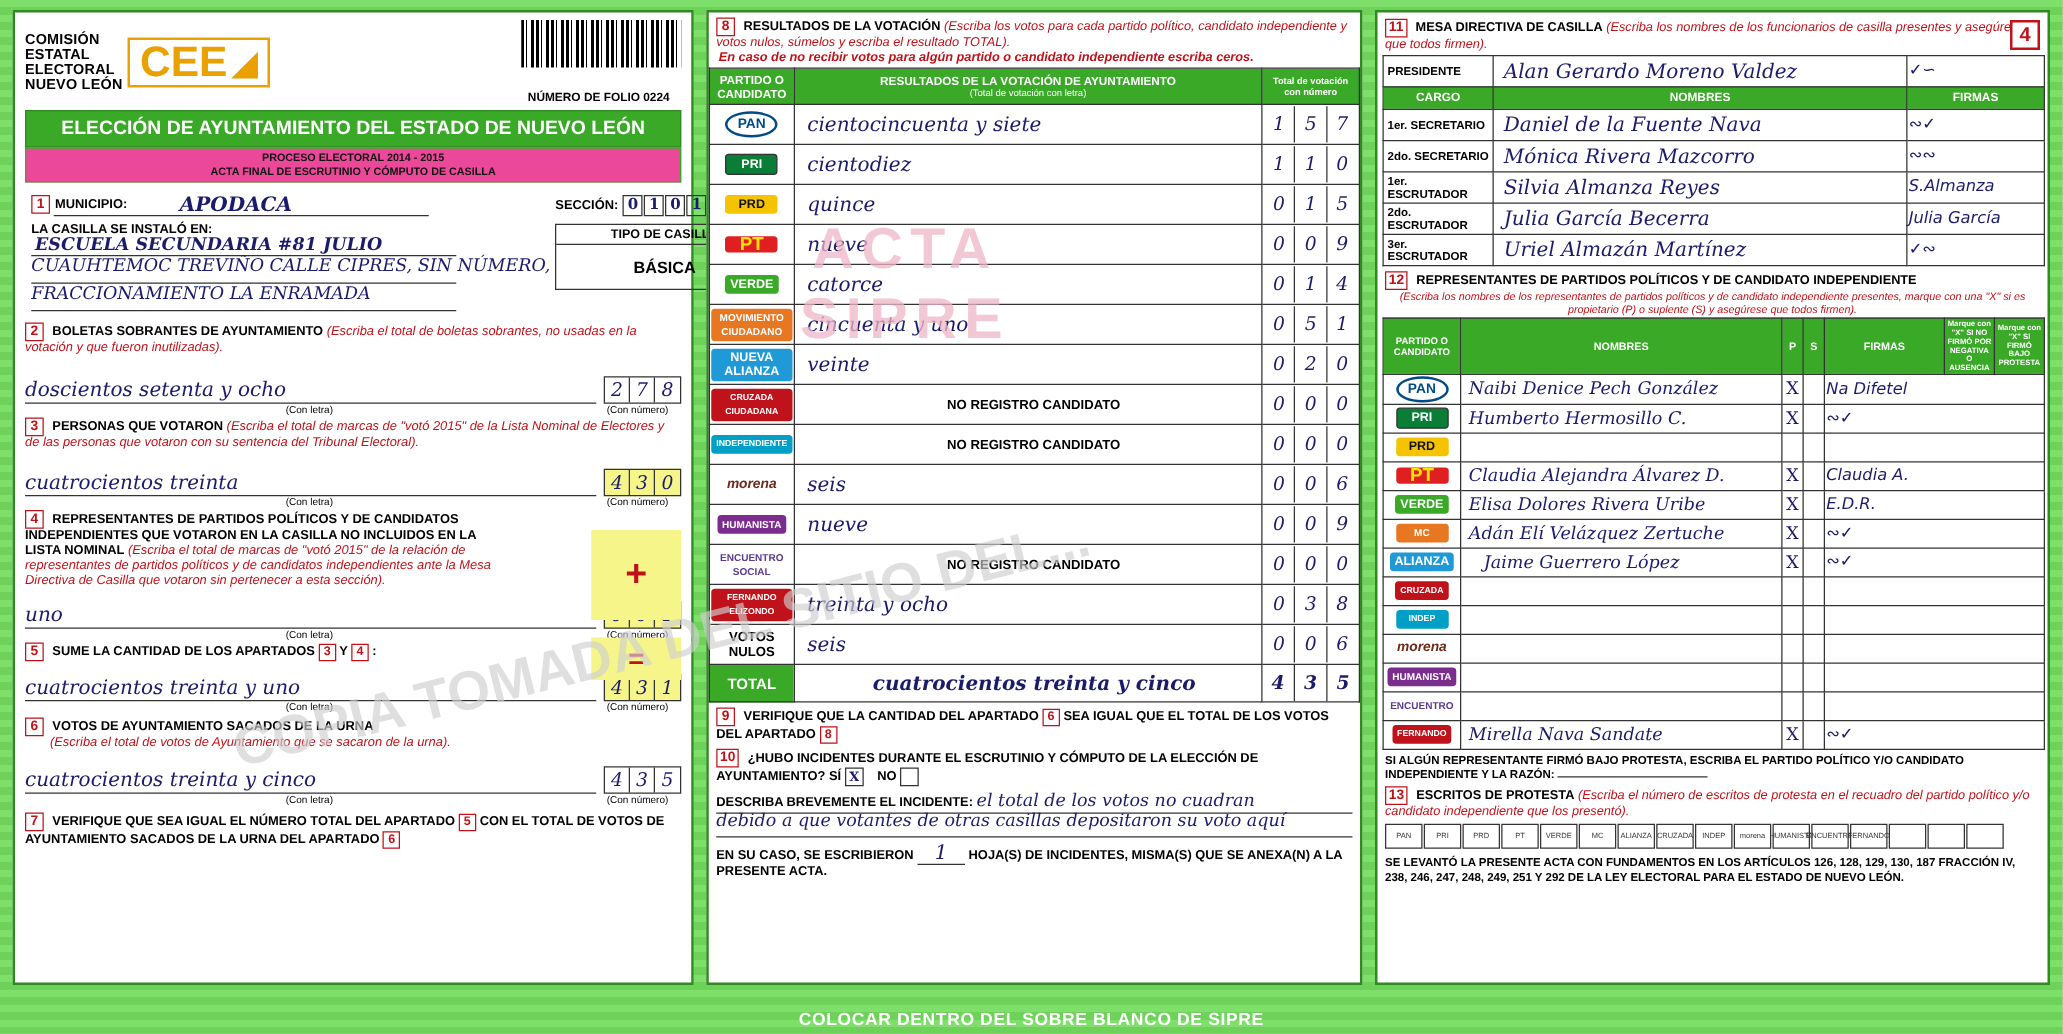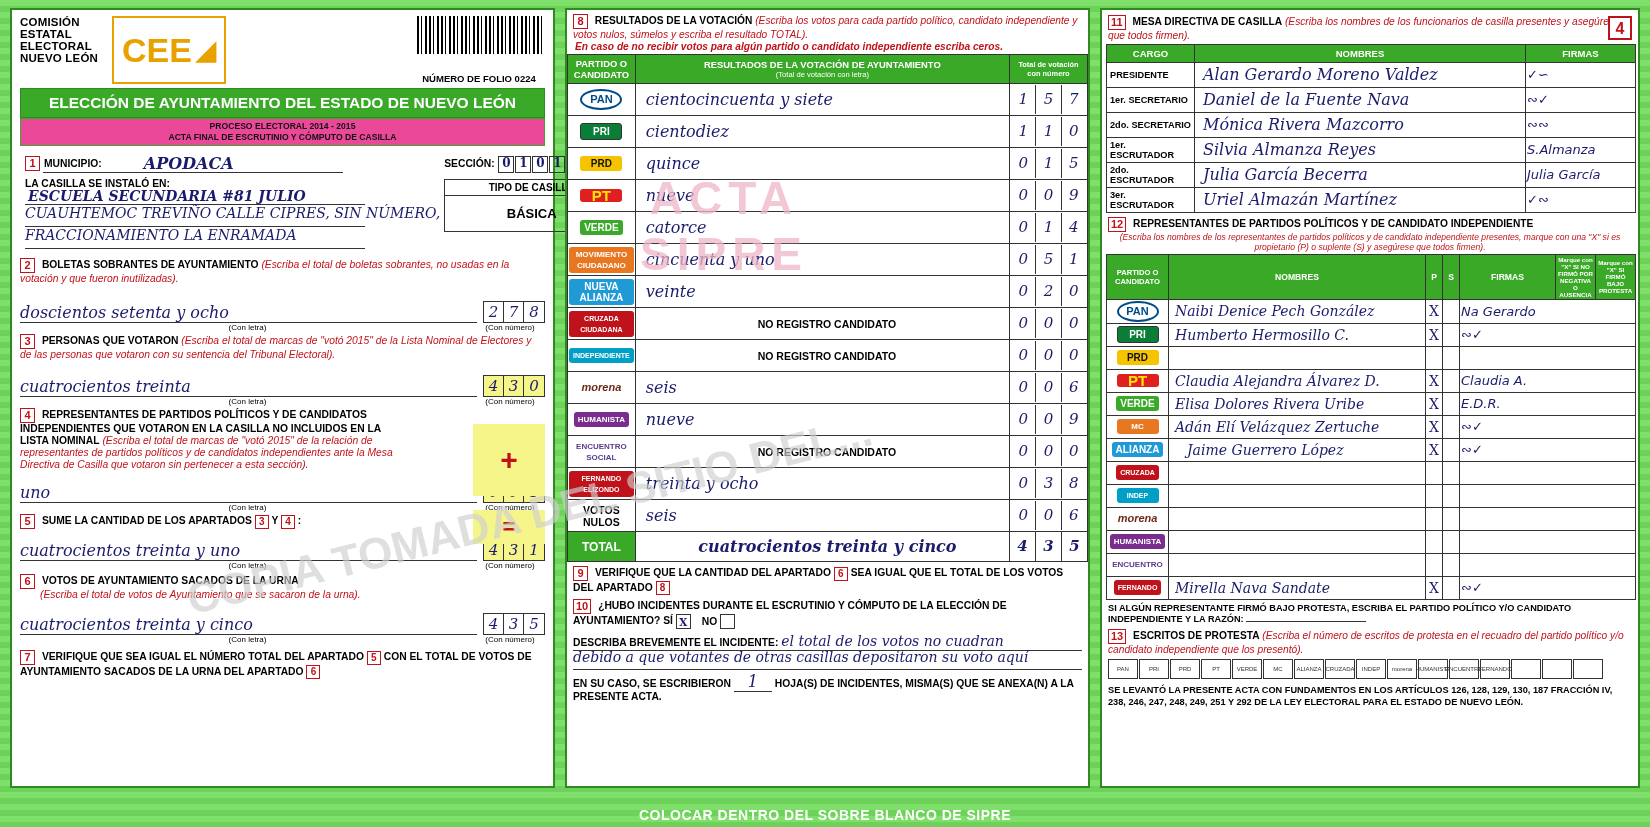--- a/index.html
+++ b/index.html
@@ -48,21 +48,21 @@
 
   
   .hw {
     font-family:"DejaVu Serif", serif;
     color:#1b1b6b; font-style:italic; font-size:16px;
     white-space:nowrap;
   }
   .hw.sm { font-size:14px; }
 
   
-  .a-head { display:flex; padding:6px 8px 2px 8px; gap:14px;}
+  .a-head { display:flex; align-items:center; padding:6px 8px 2px 8px; gap:4px;}
   .cee-name { font-size:11.5px; font-weight:bold; line-height:12px; letter-spacing:.2px; }
   .cee-logo {
     border:2px solid #e9a100; color:#e9a100; font-weight:bold;
     font-size:34px; padding:0 8px; line-height:36px; position:relative;
     display:flex; align-items:center; gap:4px;
   }
   .cee-logo .map { color:#e9a100; font-size:26px; }
   .barcode {
     width:128px; height:38px;
     background:repeating-linear-gradient(90deg,#000 0 2px,#fff 2px 4px,#000 4px 5px,#fff 5px 8px,#000 8px 10px,#fff 10px 12px);
@@ -593,28 +593,28 @@
 
       <div class="c-head">
         <span class="num">11</span>
         <span class="b">MESA DIRECTIVA DE CASILLA</span>
         <span class="red ital">(Escriba los nombres de los funcionarios de casilla presentes y asegúrese que todos firmen).</span>
       </div>
 
       <table class="mesa" style="margin:0 4px; width:530px;">
         <tbody>
             <tr>
+          <td class="cargo">PRESIDENTE</td>
+          <td class="nombre"><span class="hw">Alan Gerardo Moreno Valdez</span></td>
+          <td class="firma"><span class="sig">✓∽</span></td>
+        </tr>
+        <tr>
           <th class="hdr cargo">CARGO</th>
           <th class="hdr">NOMBRES</th>
           <th class="hdr firma">FIRMAS</th>
-        </tr>
-        <tr>
-          <td class="cargo">PRESIDENTE</td>
-          <td class="nombre"><span class="hw">Alan Gerardo Moreno Valdez</span></td>
-          <td class="firma"><span class="sig">✓∽</span></td>
         </tr>
         <tr>
           <td class="cargo">1er. SECRETARIO</td>
           <td class="nombre"><span class="hw">Daniel de la Fuente Nava</span></td>
           <td class="firma"><span class="sig">∾✓</span></td>
         </tr>
         <tr>
           <td class="cargo">2do. SECRETARIO</td>
           <td class="nombre"><span class="hw">Mónica Rivera Mazcorro</span></td>
           <td class="firma"><span class="sig">∾∾</span></td>
@@ -652,21 +652,21 @@
           <th class="hdr" style="width:17px;">S</th>
           <th class="hdr" style="width:96px;">FIRMAS</th>
           <th class="tiny" style="width:40px;">Marque con "X" SI NO FIRMÓ POR NEGATIVA O AUSENCIA</th>
           <th class="tiny" style="width:40px;">Marque con "X" SI FIRMÓ BAJO PROTESTA</th>
         </tr>
         <tr>
           <td class="party-cell" style="height:23px;"><span class="logo l-pan">PAN</span></td>
           <td style="padding-left:6px;"><span class="hw sm">Naibi Denice Pech González</span></td>
           <td class="ps">X</td>
           <td class="ps"></td>
-          <td colspan="3"><span class="sig">Na Gerardo</span></td>
+          <td colspan="3"><span class="sig">Na Difetel</span></td>
         </tr>
         <tr>
           <td class="party-cell" style="height:23px;"><span class="logo l-pri">PRI</span></td>
           <td style="padding-left:6px;"><span class="hw sm">Humberto Hermosillo C.</span></td>
           <td class="ps">X</td>
           <td class="ps"></td>
           <td colspan="3"><span class="sig">∾✓</span></td>
         </tr>
         <tr>
           <td class="party-cell" style="height:23px;"><span class="logo l-prd">PRD</span></td>

